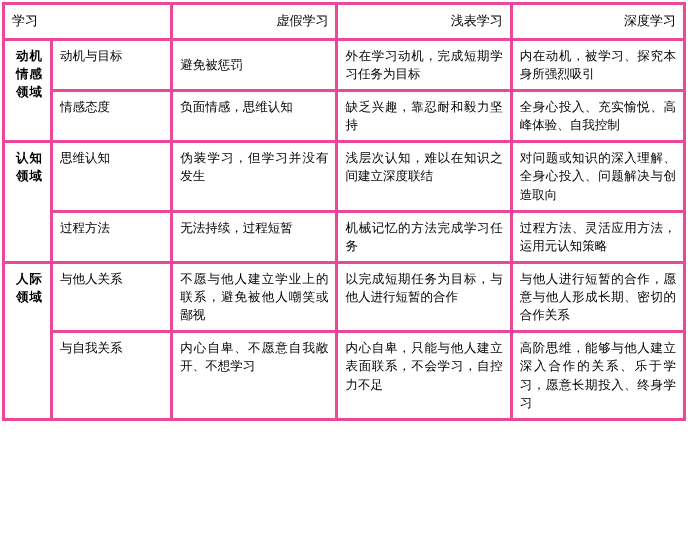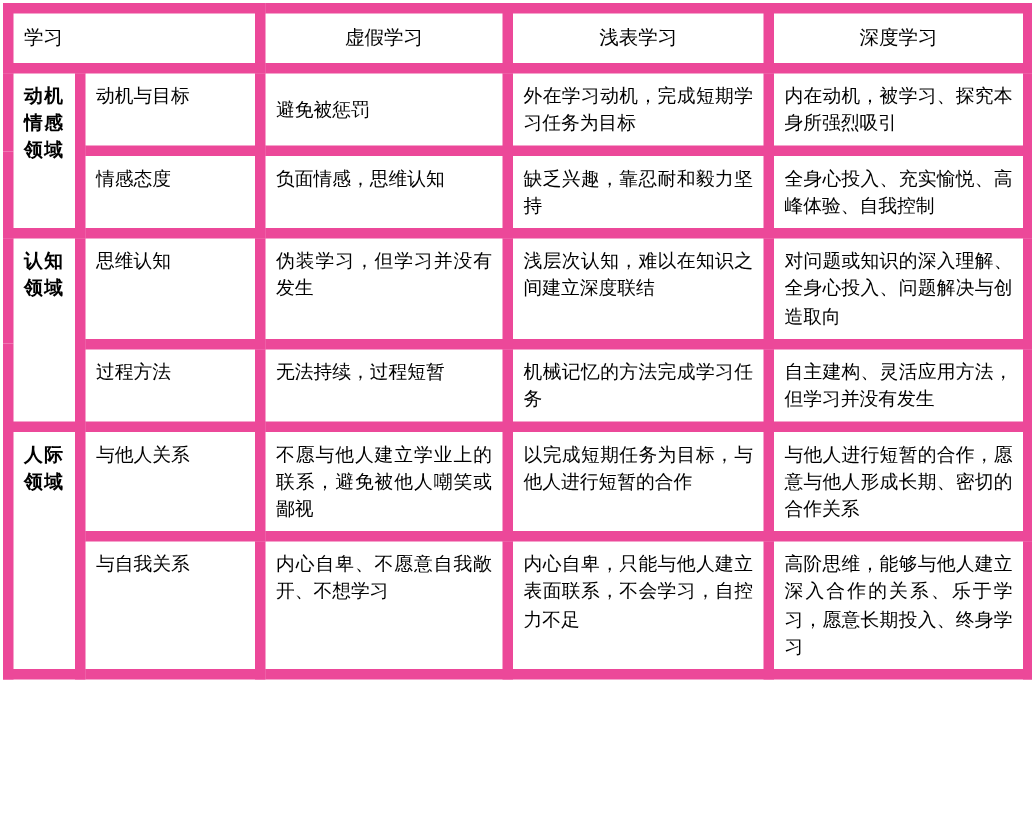--- a/index.html
+++ b/index.html
@@ -18,21 +18,21 @@
     overflow: hidden;
     background: #ffffff;
   }
   table.matrix {
     border-collapse: collapse;
     width: 684px;
     margin: 2px 0 0 2px;
     table-layout: fixed;
   }
   table.matrix td {
-    border: 7px solid #ec4899;
+    border: 3px solid #ec4899;
     vertical-align: top;
     padding: 6px 7px 6px 7px;
     font-size: 12.5px;
     line-height: 1.45;
     word-break: break-word;
   }
   
   col.c0 { width: 48px; }
   col.c1 { width: 120px; }
   col.c2 { width: 165px; }
@@ -42,25 +42,25 @@
   
   tr.header-row td {
     font-size: 13px;
     padding-top: 7px;
     padding-bottom: 7px;
   }
   td.corner {
     text-align: left;
   }
   td.col-head {
-    text-align: center;
+    text-align: right;
   }
   
   td.domain {
-    text-align: left;
+    text-align: right;
     font-weight: bold;
     font-size: 13px;
     letter-spacing: 1px;
     line-height: 1.75;
     padding-left: 3px;
     padding-right: 3px;
     vertical-align: middle;
   }
   td.domain .dlabel {
     display: block;
@@ -122,21 +122,21 @@
         </td>
         <td class="subrow">思维认知</td>
         <td class="cell">伪装学习，但学习并没有发生</td>
         <td class="cell">浅层次认知，难以在知识之间建立深度联结</td>
         <td class="cell">对问题或知识的深入理解、全身心投入、问题解决与创造取向</td>
       </tr>
       <tr>
         <td class="subrow">过程方法</td>
         <td class="cell">无法持续，过程短暂</td>
         <td class="cell">机械记忆的方法完成学习任务</td>
-        <td class="cell">自主建构、灵活应用方法， 但学习并没有发生</td>
+        <td class="cell">过程方法、灵活应用方法， 运用元认知策略</td>
       </tr>
 
       <tr>
         <td class="domain" rowspan="2">
           <span class="dlabel">人际领域</span>
         </td>
         <td class="subrow">与他人关系</td>
         <td class="cell">不愿与他人建立学业上的联系，避免被他人嘲笑或鄙视</td>
         <td class="cell">以完成短期任务为目标，与他人进行短暂的合作</td>
         <td class="cell">与他人进行短暂的合作，愿意与他人形成长期、密切的合作关系</td>

